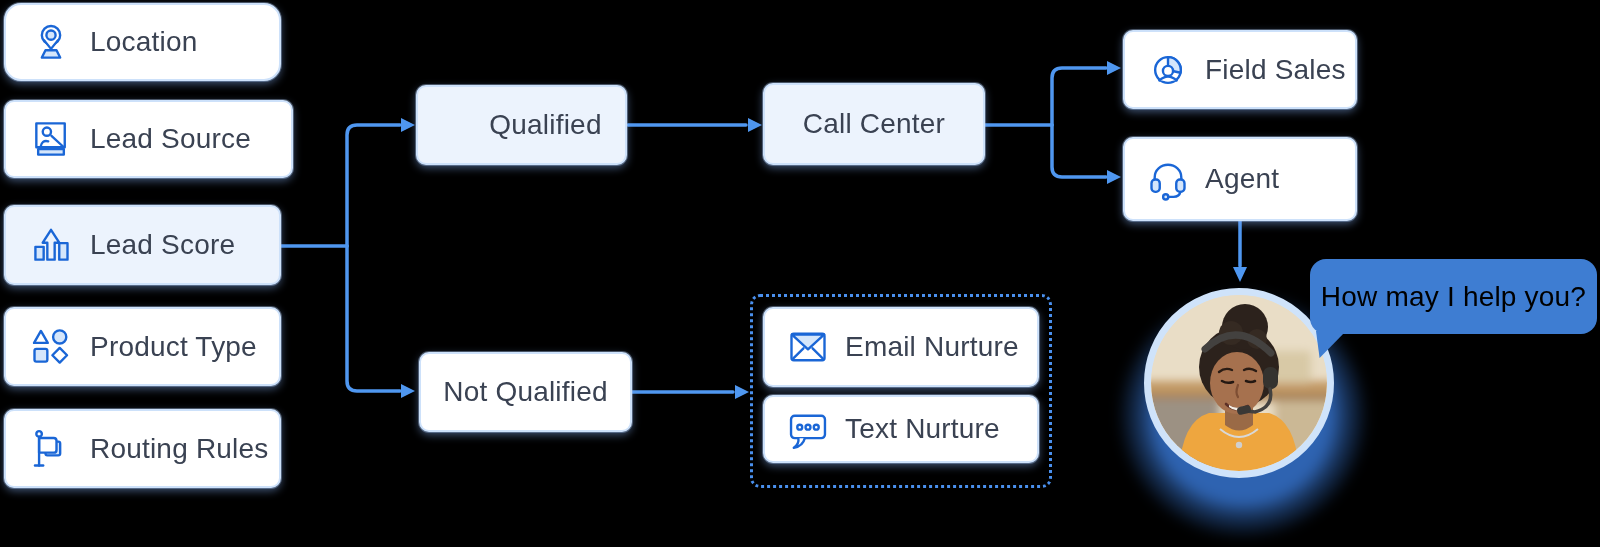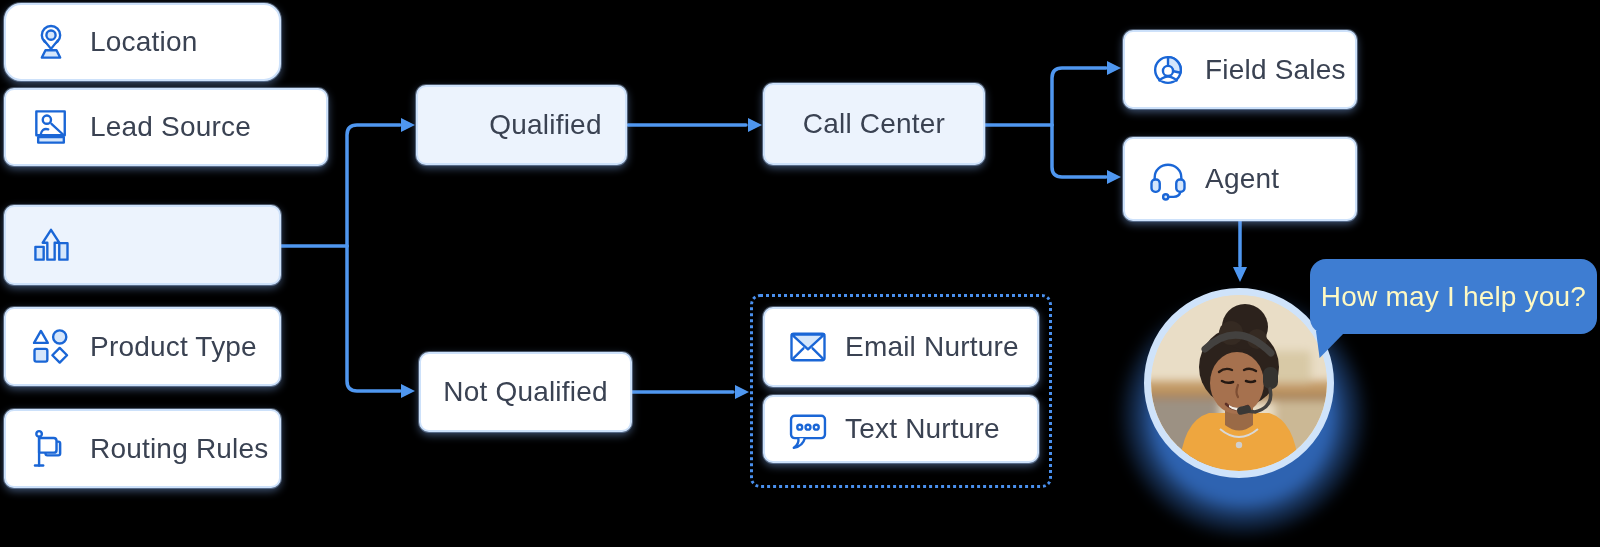--- a/index.html
+++ b/index.html
@@ -29,21 +29,21 @@
     background:radial-gradient(closest-side,#2e63b1 68%,rgba(46,99,177,.55) 80%,rgba(46,99,177,0) 100%);
     filter:blur(6px);z-index:1;
   }
   #agent-photo{
     position:absolute;left:1144px;top:288px;width:190px;height:190px;box-sizing:border-box;
     border-radius:50%;border:7px solid #cfe3fa;overflow:hidden;z-index:2;background:#e9ddc6;
   }
   #chat-bubble{
     position:absolute;left:1310px;top:259px;width:287px;height:75px;z-index:3;
     background:#3e7dd2;border-radius:16px;display:flex;align-items:center;justify-content:center;
-    color:#fef9c3;font-size:28px;letter-spacing:.2px;
+    color:#000000;font-size:28px;letter-spacing:.2px;
   }
   #chat-bubble-tail{
     position:absolute;left:1316px;top:331px;width:30px;height:27px;z-index:3;
     background:#3e7dd2;clip-path:polygon(0 0,100% 0,12% 100%);
   }
 </style>
 </head>
 <body>
 
 <div id="canvas">
@@ -78,41 +78,42 @@
         <g stroke="#1a66d6" stroke-width="2.6" stroke-linejoin="round" stroke-linecap="round">
           <path d="M14 41 H34 L30 33 H18 Z" fill="#d5e6fb"></path>
           <circle cx="24" cy="16.5" r="10" fill="#ffffff"></circle>
           <path d="M16.8 22.5 L24 31.5 L31.2 22.5" fill="#ffffff"></path>
           <circle cx="24" cy="16.5" r="5" fill="#d5e6fb"></circle>
         </g>
       </svg>
       <span class="label">Location</span>
     </div>
 
-    <div class="node" style="left:4px;top:88px;width:324px;height:78px;">
+    <div class="node" style="left:4px;top:100px;width:289px;height:78px;">
       <svg class="icon" width="44" height="44" viewBox="0 0 48 48">
         <g stroke="#1a66d6" stroke-width="2.6" stroke-linejoin="round" stroke-linecap="round" fill="none">
           <rect x="8" y="7" width="31" height="26" fill="#ffffff"></rect>
           <circle cx="19.5" cy="16" r="4.5"></circle>
           <path d="M12.5 33 Q14 24.5 21 26.5"></path>
           <path d="M24.5 20.5 L38 33"></path>
           <rect x="10" y="35" width="28" height="6" fill="#d5e6fb"></rect>
         </g>
       </svg>
       <span class="label">Lead Source</span>
     </div>
 
     <div class="node lit" style="left:4px;top:205px;width:277px;height:80px;">
       <svg class="icon" width="44" height="44" viewBox="0 0 48 48">
         <g stroke="#1a66d6" stroke-width="2.6" stroke-linejoin="round" stroke-linecap="round">
           <rect x="7" y="26" width="9" height="14" fill="#d5e6fb"></rect>
           <rect x="33" y="22" width="9" height="18" fill="#d5e6fb"></rect>
           <path d="M20 40 V21.5 H15 L24 7.5 L33 21.5 H28 V40 Z" fill="#ecf3fd"></path>
         </g>
       </svg>
+      <span class="label">Lead Score</span>
     </div>
 
     <div class="node" style="left:4px;top:307px;width:277px;height:79px;">
       <svg class="icon" width="44" height="44" viewBox="0 0 48 48">
         <g stroke="#1a66d6" stroke-width="2.6" stroke-linejoin="round" stroke-linecap="round">
           <path d="M13 6.5 L20.5 19.5 H5.5 Z" fill="#ffffff"></path>
           <circle cx="33.5" cy="13" r="7.2" fill="#d5e6fb"></circle>
           <rect x="6" y="26" width="14" height="14" rx="2" fill="#d5e6fb"></rect>
           <path d="M33.5 25 L41.5 33 L33.5 41 L25.5 33 Z" fill="#ffffff"></path>
         </g>

